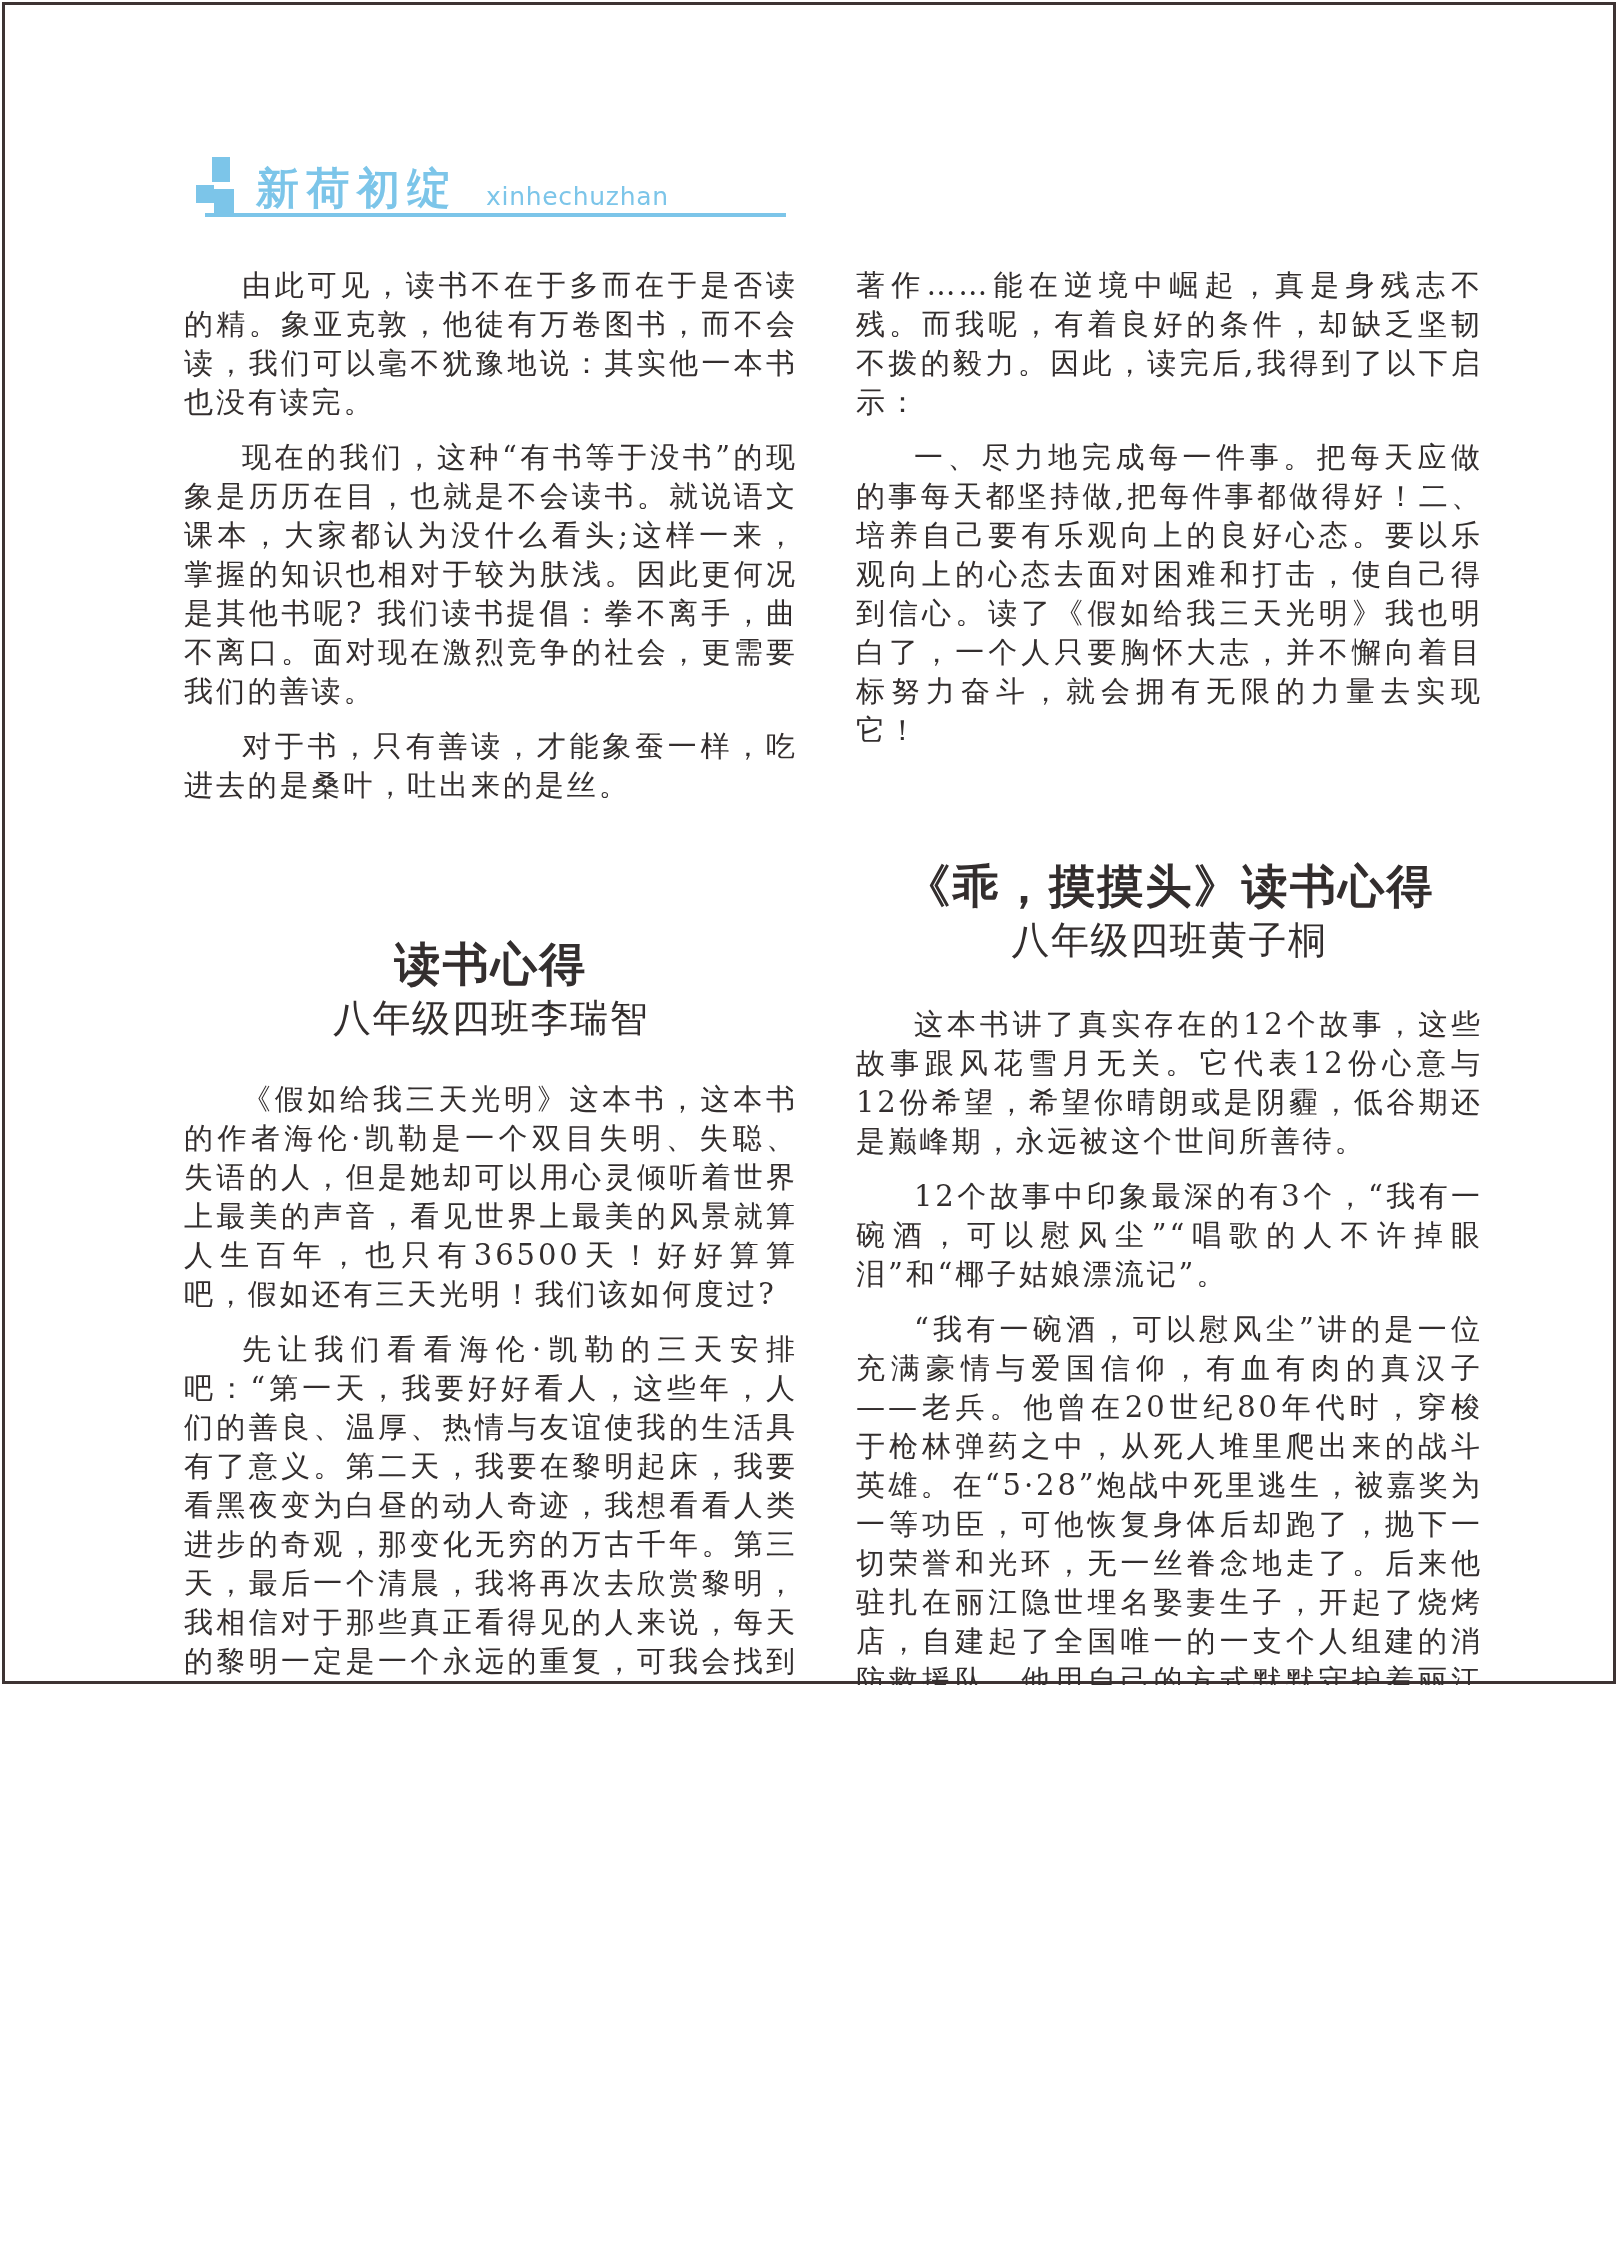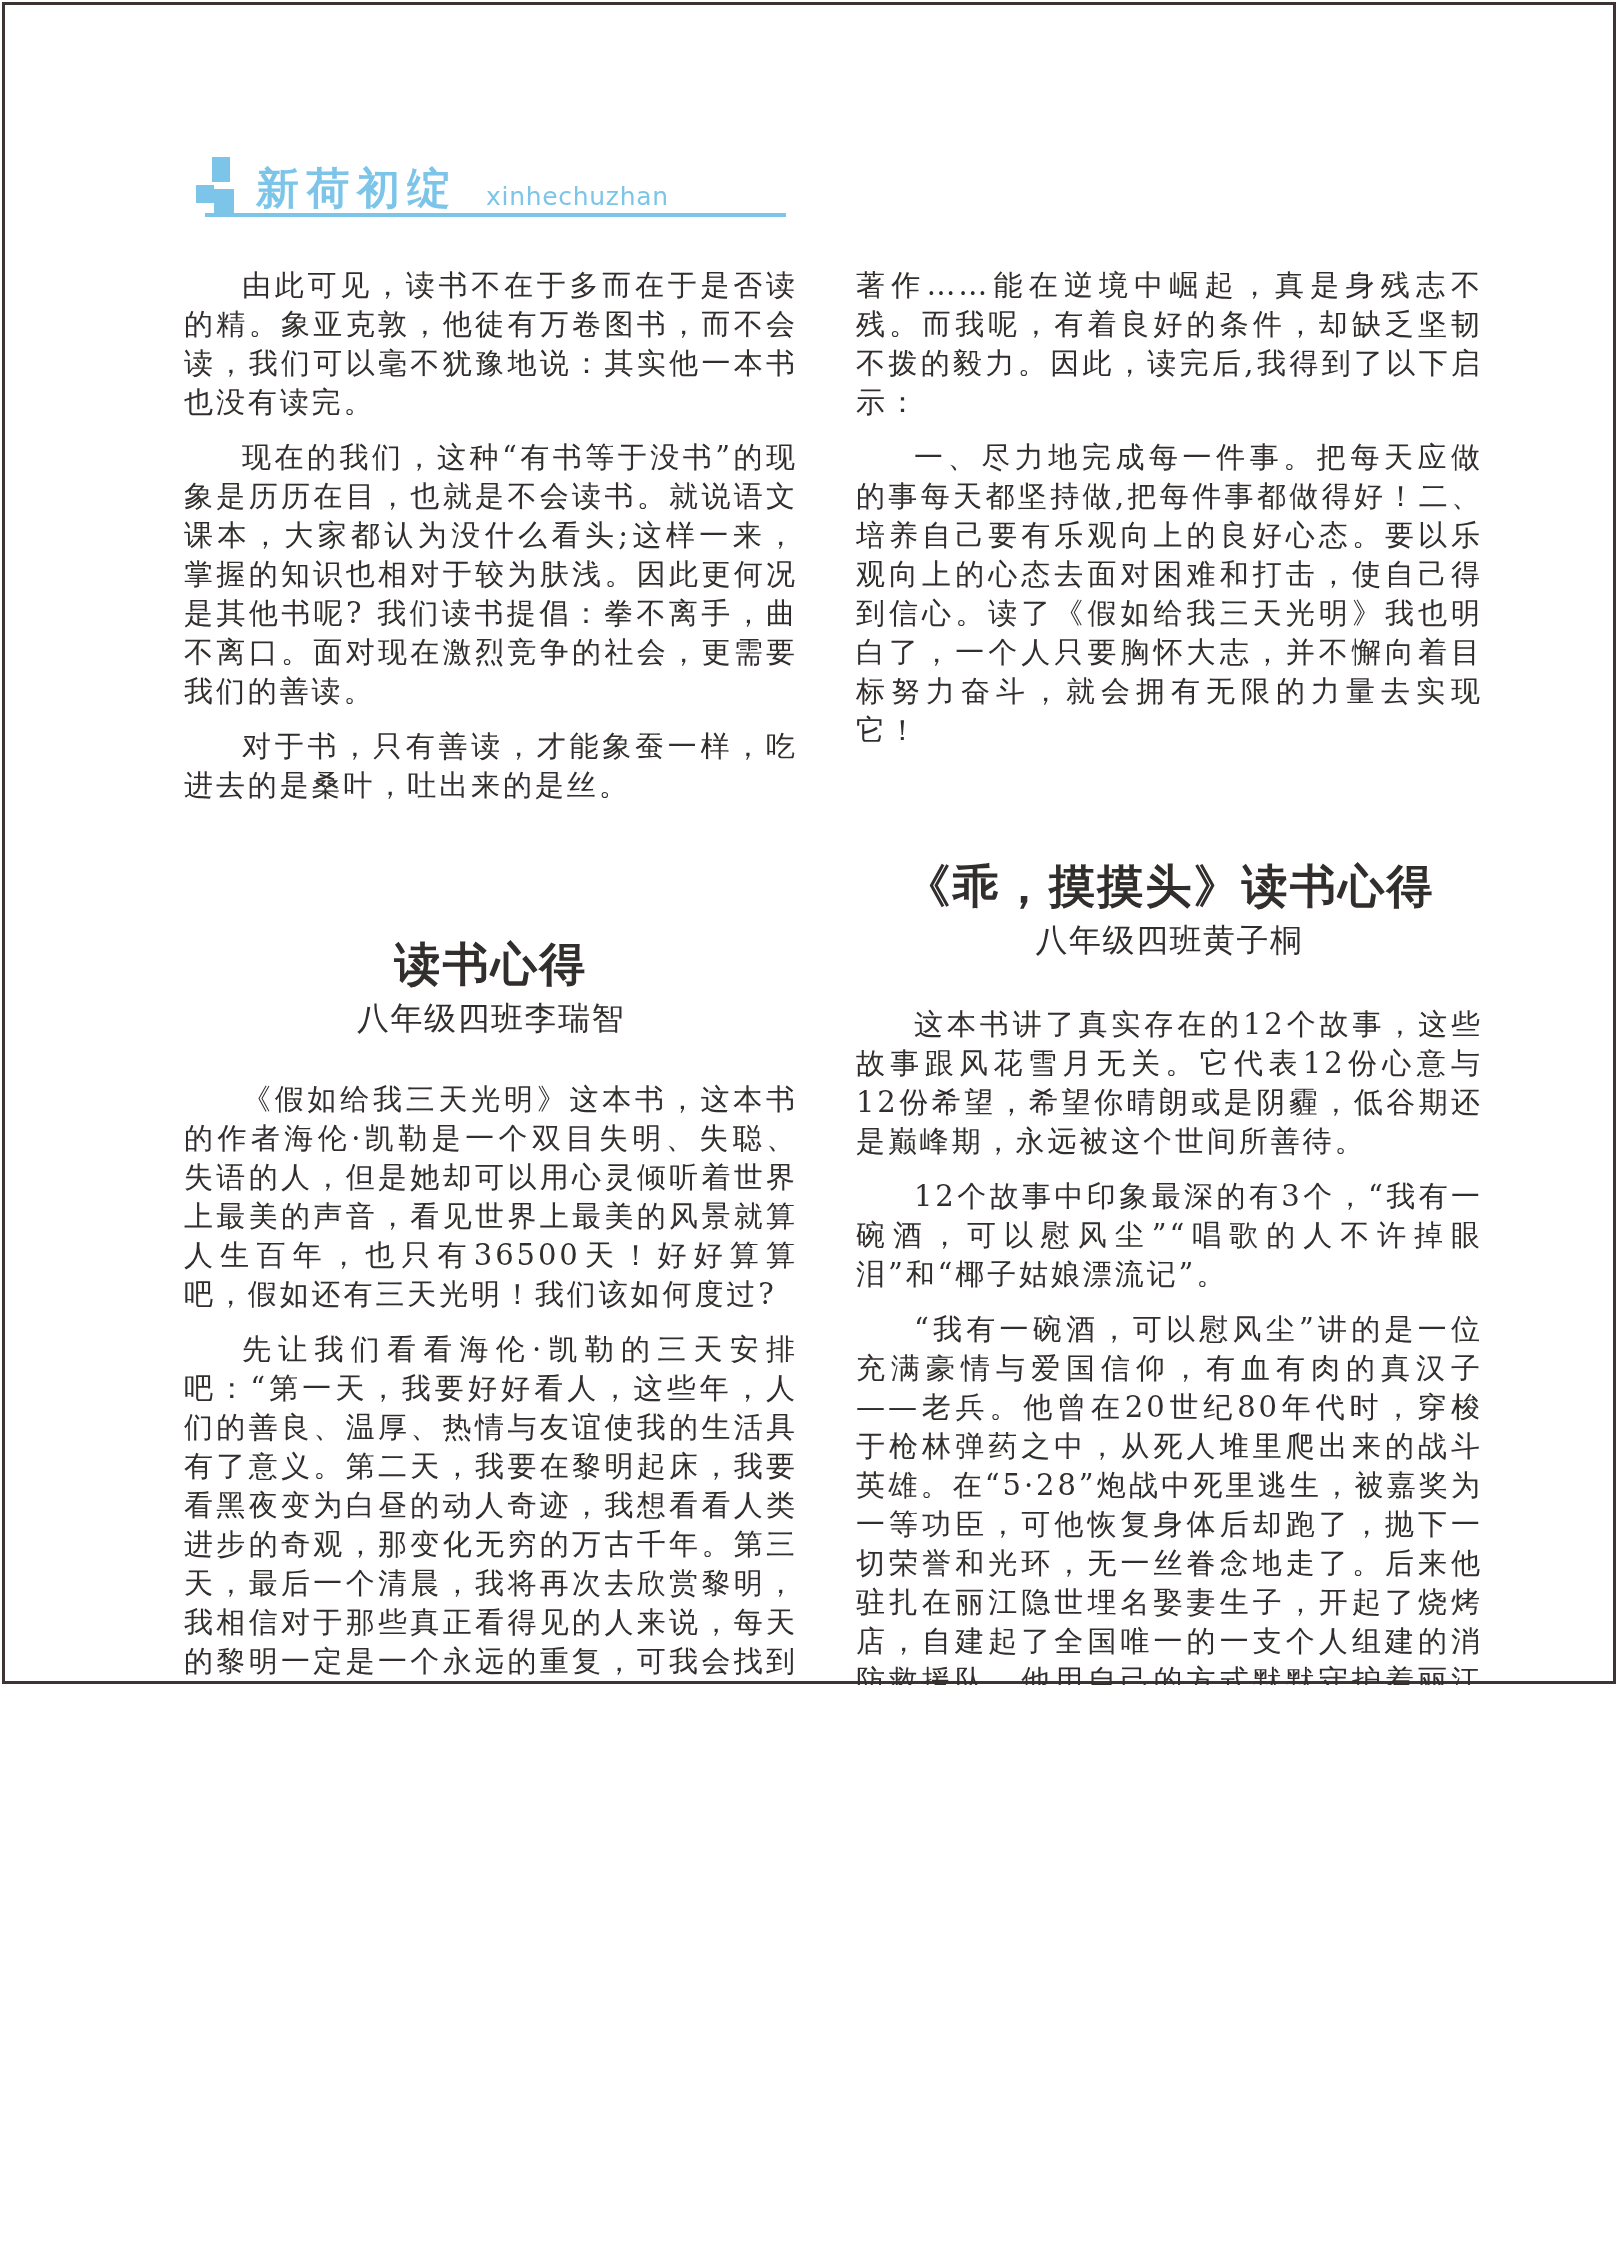--- a/index.html
+++ b/index.html
@@ -49,21 +49,21 @@
   .col p{margin:16px;}
   p.indent{text-indent:2em;}
   p.no-indent{text-indent:0;}
   .article-title{
     text-align:center;font-weight:bold;
     font-size:46px;line-height:70px;letter-spacing:2.2px;
   }
   .col-left .article-title{margin-top:124px;}
   .col-right .article-title{margin-top:101px;text-align:center;}
   .article-author{
-    text-align:center;font-size:32px;line-height:38px;letter-spacing:1.5px;
+    text-align:center;font-size:38px;line-height:38px;letter-spacing:1.5px;
   }
   .col-left .article-body{margin-top:43px;}
   .col-right .article-body{margin-top:46px;}
   
   .page-num{
     position:absolute;left:195px;top:2086px;
     width:47px;height:47px;
     background:#c2410c;
     box-shadow:-4.4px 4.4px 0 #808080;
     color:#ffffff;

